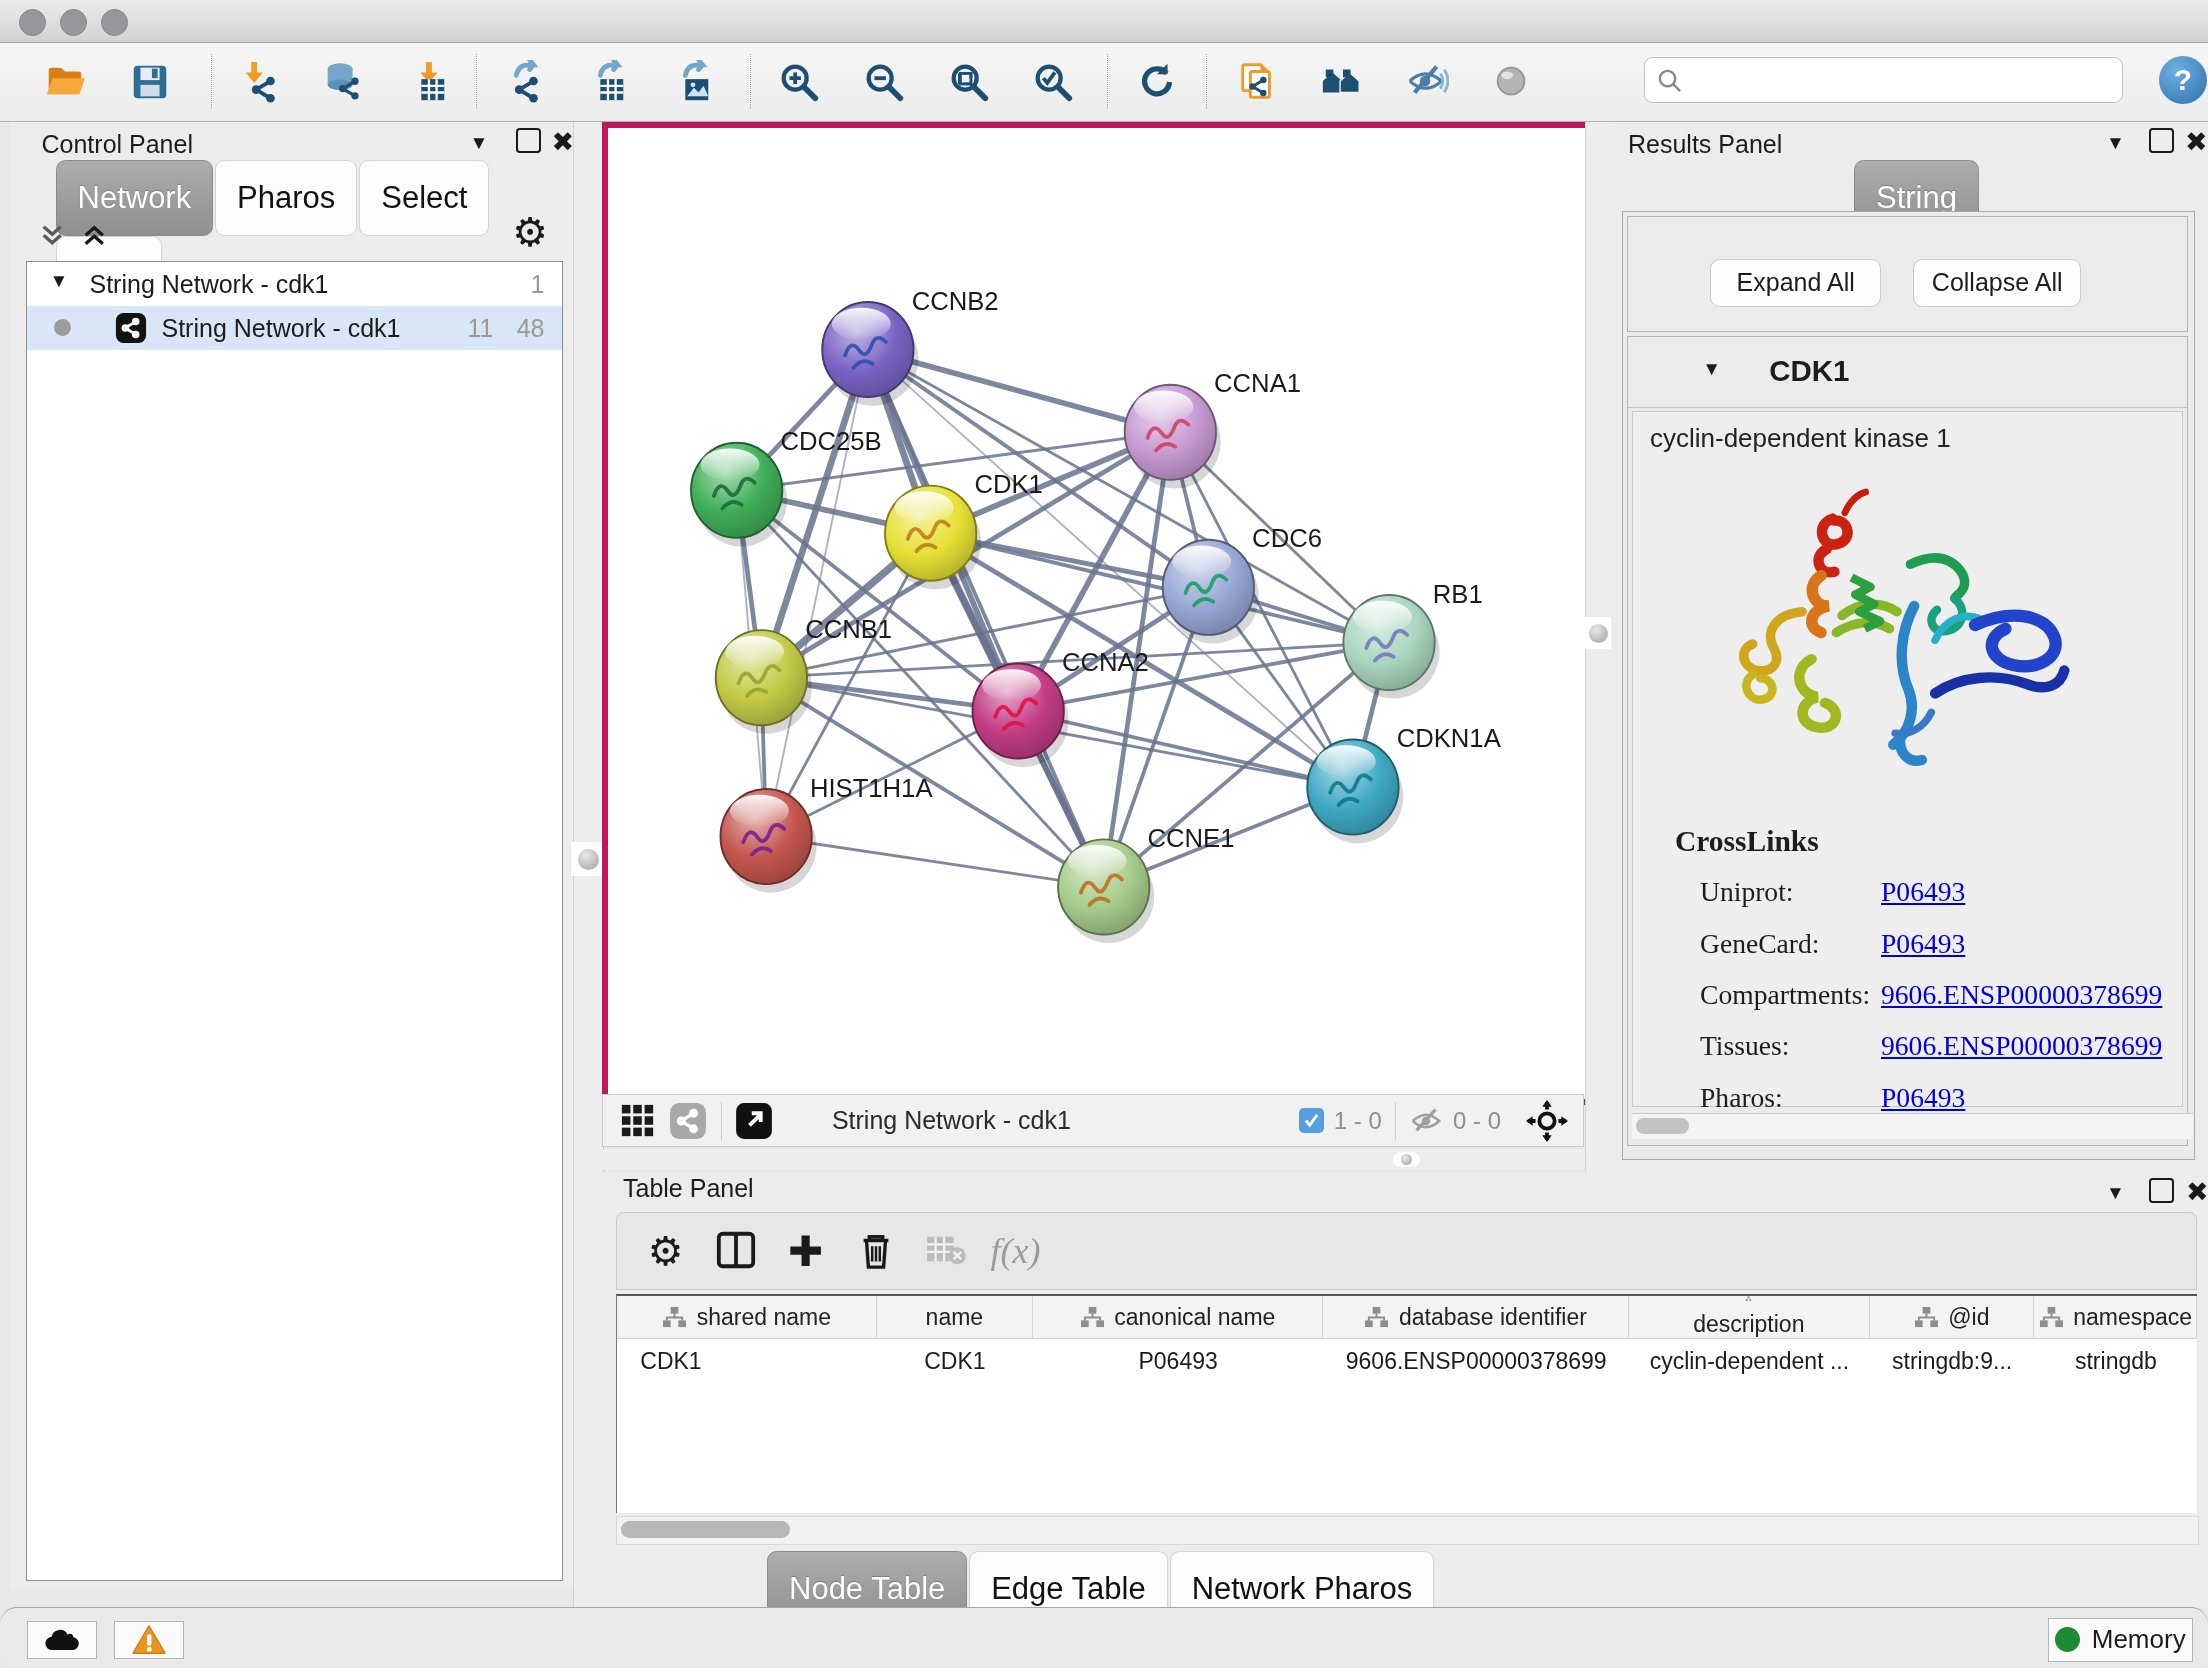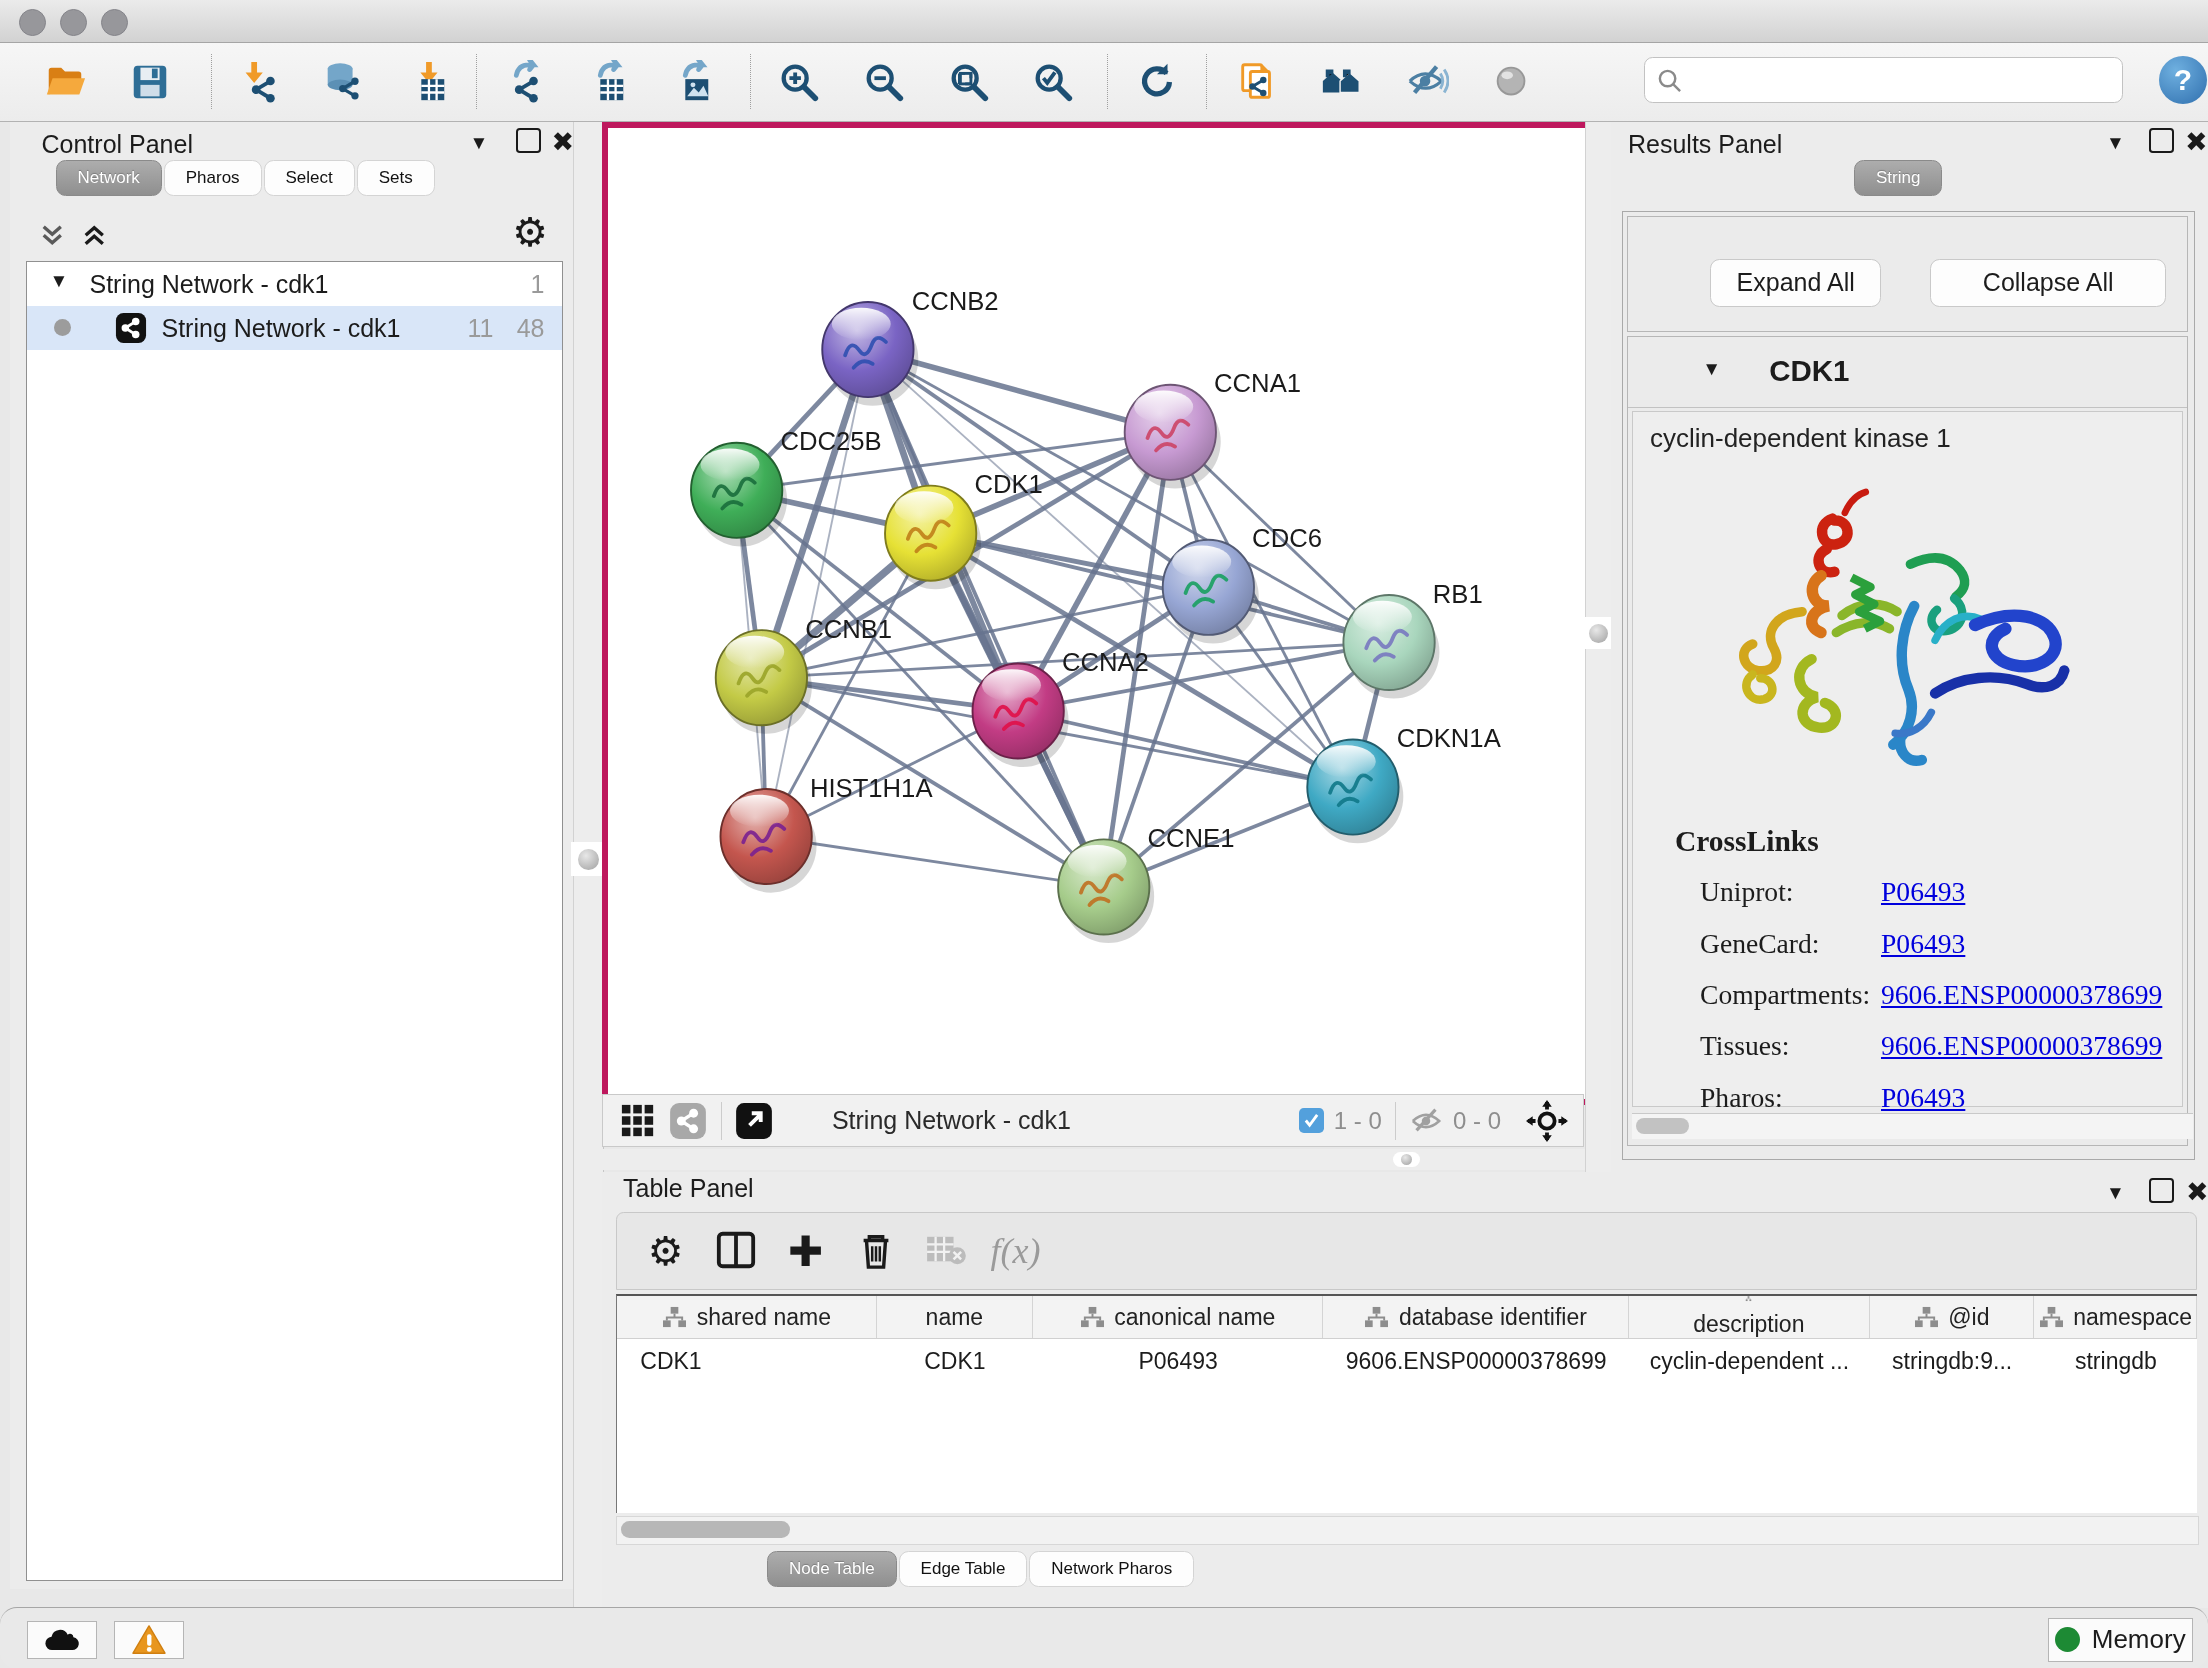--- a/index.html
+++ b/index.html
@@ -21,21 +21,21 @@
   .searchbox{position:absolute;left:1644px;top:14.3px;width:479px;height:46px;background:#fff;
     border:1.9px solid #c2c2c2;border-radius:8.6px;display:flex;align-items:center;padding-left:11.4px;box-sizing:border-box;}
   .searchbox input{border:none;outline:none;font-size:23px;width:399px;background:transparent;
     font-family:"Liberation Sans",sans-serif;}
   .helpbtn{position:absolute;left:2159px;top:55px;width:48px;height:48px;border-radius:50%;
     background:radial-gradient(circle at 35% 30%,#6fb0e0,#2f6fae);color:#fff;font-weight:bold;
     font-size:30px;display:flex;align-items:center;justify-content:center;top:13.3px;}
   
   .phead{font-size:25px;color:#1c1c1c;}
   .picon{display:inline-block;cursor:pointer;color:#1a1a1a;}
-  .pill{display:inline-block;border-radius:9.5px;font-size:17px;padding:7px 21px;
+  .pill{display:inline-block;border-radius:9.5px;font-size:31px;padding:19px 21px;
     background:#fdfdfd;border:1px solid #d4d4d4;color:#111;}
   .pill.active{background:linear-gradient(#adadad,#8f8f8f);color:#fff;border:1px solid #8a8a8a;
     text-shadow:0 -1px 1px rgba(0,0,0,.25);}
   
   .control-panel{position:absolute;left:9.5px;top:122px;width:563px;height:1467px;background:#ececec;}
   .cp-head{position:absolute;left:32px;top:7.6px;}
   .cp-tabs{position:absolute;left:46px;top:38px;}
   .cp-status{position:absolute;left:15px;top:91px;width:533px;height:42px;}
   .cp-status .lbl{position:absolute;left:0;width:100%;text-align:center;font-size:24px;top:5.7px;}
   .tree{position:absolute;left:16px;top:139px;width:535px;height:1318px;background:#fff;
@@ -565,21 +565,21 @@
 
   <div class="results">
     <span class="phead" style="position:absolute;left:17px;top:7.6px">Results Panel</span>
     <span class="picon" style="position:absolute;left:495px;top:9.5px;font-size:19px">▼</span>
     <span class="picon" style="position:absolute;left:538px;top:5.7px;width:21px;height:21px;border:2.9px solid #1a1a1a;border-radius:3.8px"></span>
     <span class="picon" style="position:absolute;left:574px;top:3.8px;font-size:27px;font-weight:bold">✖</span>
     <span class="pill active" style="position:absolute;left:243px;top:38px">String</span>
     <div class="res-box">
       <div class="btnrow">
         <div class="btn" style="left:82px;width:171px">Expand All</div>
-        <div class="btn" style="left:302px;width:236px">Collapse All</div>
+        <div class="btn" style="left:285px;width:168px">Collapse All</div>
       </div>
       <div class="sect">
         <div class="sect-head">
           <span style="position:absolute;left:74px;top:21px;font-size:19px">▼</span>
           <span class="sect-name">CDK1</span>
         </div>
         <div class="sect-body">
           <span class="sect-desc">cyclin-dependent kinase 1</span>
 
           <svg style="position:absolute;left:57px;top:61px" width="380" height="342" viewBox="0 0 400 360">

